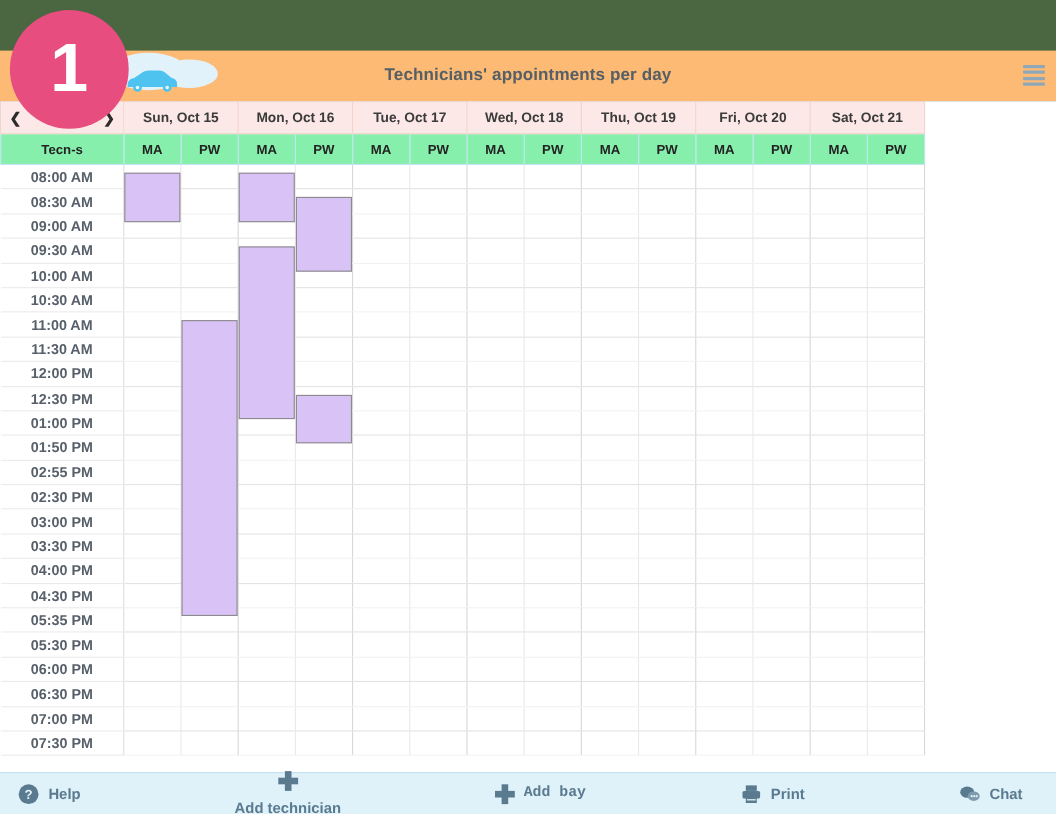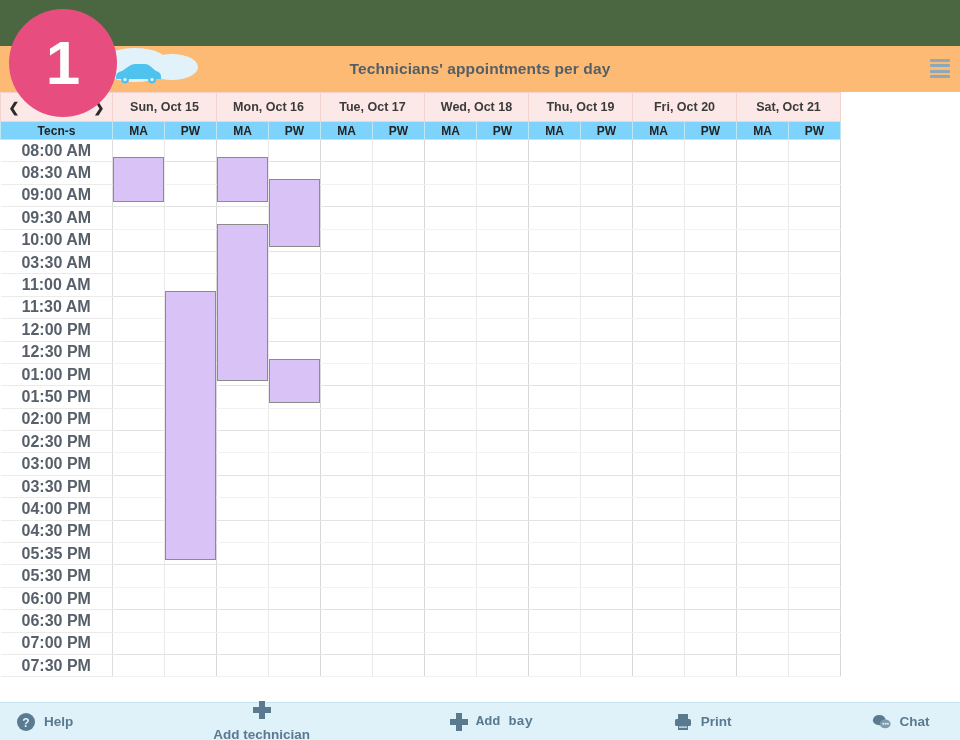--- a/index.html
+++ b/index.html
@@ -90,42 +90,42 @@
     width: 26px; text-align: center; font-size: 13px; font-weight: bold;
     color: #2b2b2b; cursor: pointer;
   }
   .nav-label {
     flex: 1; text-align: center; font-size: 13px; font-weight: bold;
     color: #2b2b2b; cursor: pointer;
   }
 
   
   tr.techs th {
-    height: 18px;
-    background: #7dd3fc;
+    height: 28px;
+    background: #86efac;
     border: 1px solid #bfe7f2;
     font-size: 12px; font-weight: bold; color: #232323;
     text-align: center; vertical-align: middle;
   }
   th.tech-label {
     background: #d6f4fb; font-size: 12.5px;
   }
 
   
   tr.slot td {
     height: 22.4px;
     border-right: 1px solid #e9e9e9;
     border-bottom: 1px solid #f2f2f2;
     background: #fff;
   }
   tr.slot td.time {
     border-right: 1px solid #dedede;
     border-bottom: 1px solid #ebebeb;
     text-align: center;
-    font-size: 16px; font-weight: bold; color: #57606a;
+    font-size: 13px; font-weight: bold; color: #57606a;
     background: #fff;
   }
   tr.hour td { border-bottom: 1px solid #e3e3e3; }
   tr.slot td.dayend { border-right: 1px solid #d8d8d8; }
   td.closed { background: #ececec; }
 
   
   .appt-layer {
     position: absolute; left: 0; top: 0; width: 960px; height: 610px;
     pointer-events: none;
@@ -328,21 +328,21 @@
             <td class=""></td>
             <td class="dayend"></td>
             <td class=""></td>
             <td class="dayend"></td>
             <td class=""></td>
             <td class="dayend"></td>
             <td class=""></td>
             <td class="dayend"></td>
           </tr>
           <tr class="slot">
-            <td class="time">03:30 AM</td>
+            <td class="time">10:30 AM</td>
             <td class=""></td>
             <td class="dayend"></td>
             <td class=""></td>
             <td class="dayend"></td>
             <td class=""></td>
             <td class="dayend"></td>
             <td class=""></td>
             <td class="dayend"></td>
             <td class=""></td>
             <td class="dayend"></td>
@@ -447,21 +447,21 @@
             <td class=""></td>
             <td class="dayend"></td>
             <td class=""></td>
             <td class="dayend"></td>
             <td class=""></td>
             <td class="dayend"></td>
             <td class=""></td>
             <td class="dayend"></td>
           </tr>
           <tr class="slot hour">
-            <td class="time">02:00 PM</td>
+            <td class="time">02:55 PM</td>
             <td class=""></td>
             <td class="dayend"></td>
             <td class=""></td>
             <td class="dayend"></td>
             <td class=""></td>
             <td class="dayend"></td>
             <td class=""></td>
             <td class="dayend"></td>
             <td class=""></td>
             <td class="dayend"></td>

